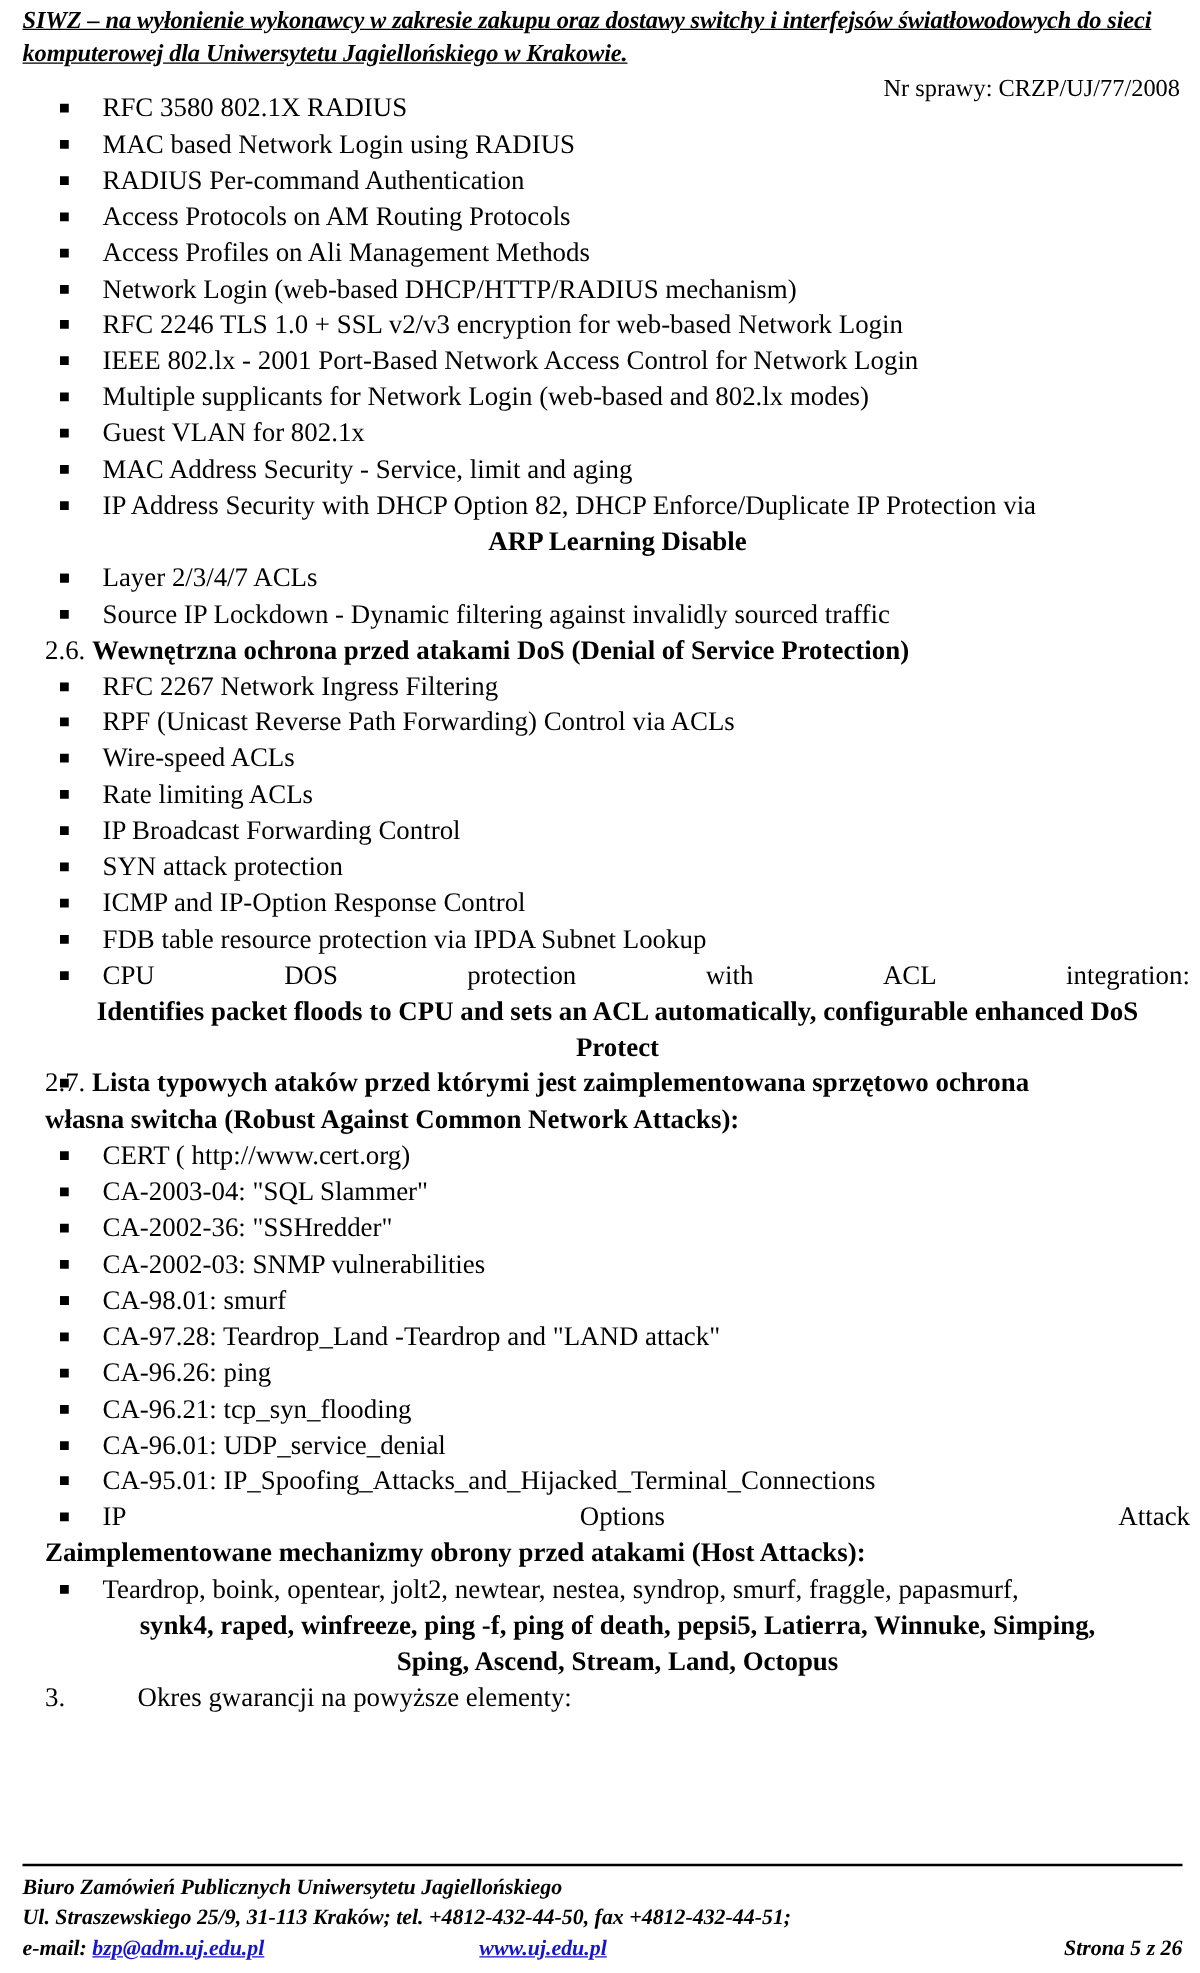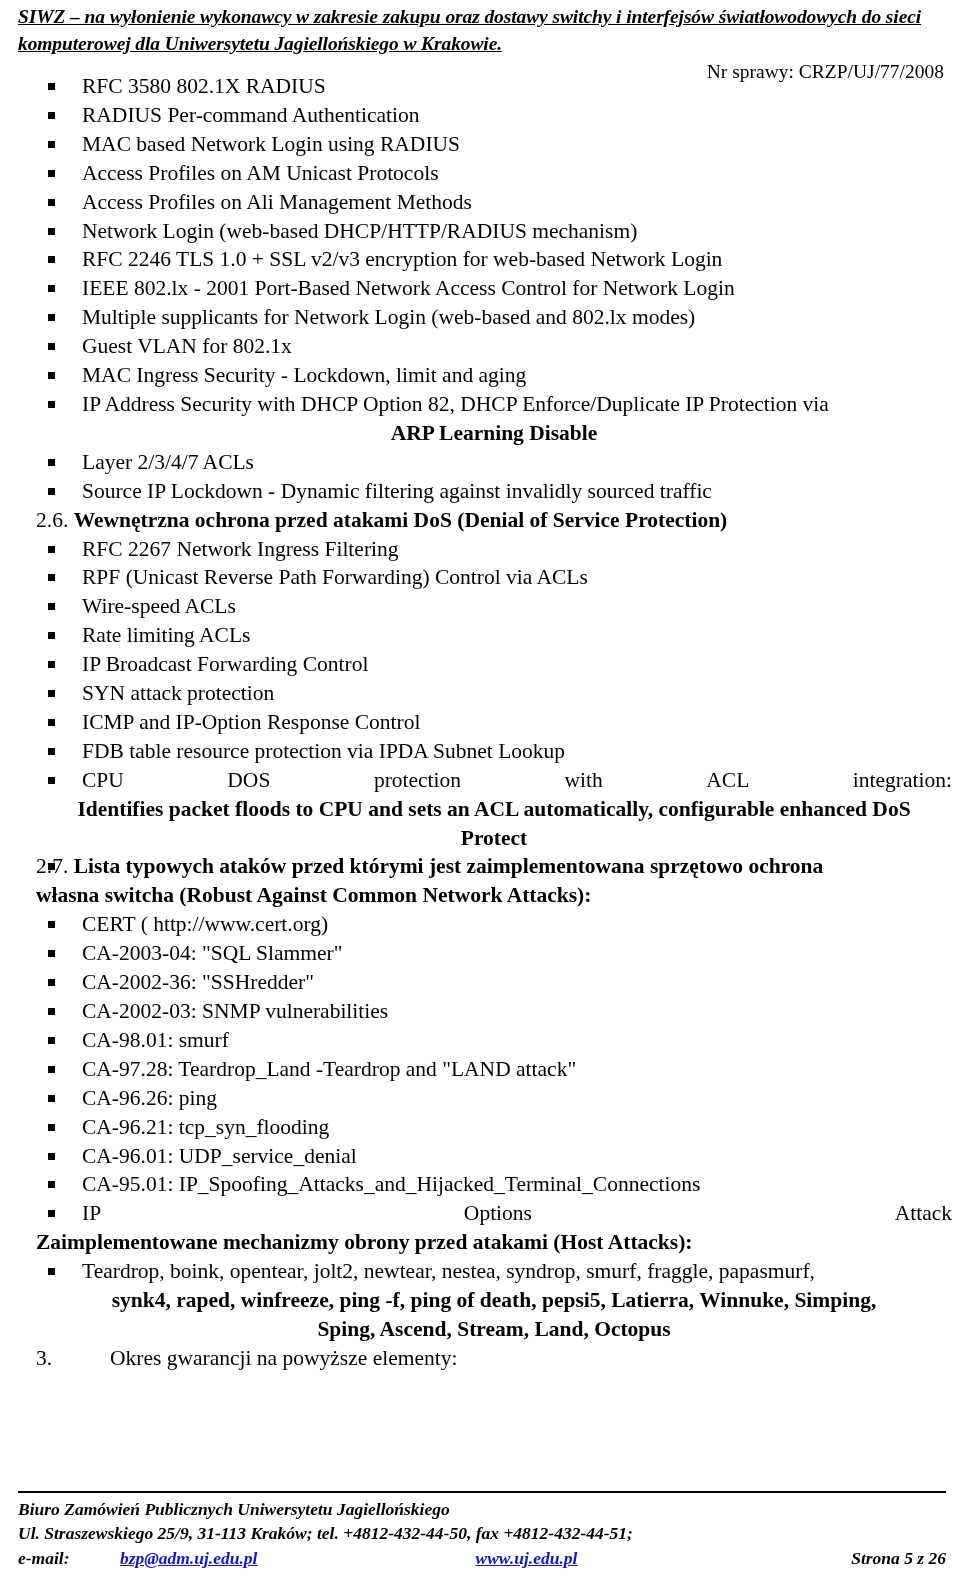--- a/index.html
+++ b/index.html
@@ -142,21 +142,20 @@
   }
   .footer-rule {
     border: 0;
     border-top: 2px solid #000;
     margin: 0 0 4px 0;
     width: 100%;
   }
   .footer-row3 {
     display: flex;
     align-items: center;
-    gap: 46px;
   }
   .f-email-label { white-space: pre; }
   .link {
     color: #1414c8;
     text-decoration: underline;
   }
   .f-www {
     margin-left: 172px;
   }
   .f-page {
@@ -170,30 +169,30 @@
 <div class="page">
 
   <div class="doc-header">
     <div class="header-title">SIWZ – na wyłonienie wykonawcy w zakresie zakupu oraz dostawy switchy i interfejsów światłowodowych do sieci komputerowej dla Uniwersytetu Jagiellońskiego w Krakowie.</div>
     <div class="header-case">Nr sprawy: CRZP/UJ/77/2008</div>
   </div>
 
   <div class="doc-body">
 
     <div class="bullet"><span class="bullet-marker"></span><span class="txt">RFC 3580 802.1X RADIUS</span></div>
+    <div class="bullet"><span class="bullet-marker"></span><span class="txt">MAC based Network Login using RADIUS</span></div>
     <div class="bullet"><span class="bullet-marker"></span><span class="txt">RADIUS Per-command Authentication</span></div>
-    <div class="bullet"><span class="bullet-marker"></span><span class="txt">MAC based Network Login using RADIUS</span></div>
-    <div class="bullet"><span class="bullet-marker"></span><span class="txt">Access Profiles on AM Unicast Protocols</span></div>
+    <div class="bullet"><span class="bullet-marker"></span><span class="txt">Access Protocols on AM Routing Protocols</span></div>
     <div class="bullet"><span class="bullet-marker"></span><span class="txt">Access Profiles on Ali Management Methods</span></div>
     <div class="bullet"><span class="bullet-marker"></span><span class="txt">Network Login (web-based DHCP/HTTP/RADIUS mechanism)</span></div>
     <div class="bullet"><span class="bullet-marker"></span><span class="txt">RFC 2246 TLS 1.0 + SSL v2/v3 encryption for web-based Network Login</span></div>
     <div class="bullet"><span class="bullet-marker"></span><span class="txt">IEEE 802.lx - 2001 Port-Based Network Access Control for Network Login</span></div>
     <div class="bullet"><span class="bullet-marker"></span><span class="txt">Multiple supplicants for Network Login (web-based and 802.lx modes)</span></div>
     <div class="bullet"><span class="bullet-marker"></span><span class="txt">Guest VLAN for 802.1x</span></div>
-    <div class="bullet"><span class="bullet-marker"></span><span class="txt">MAC Ingress Security - Lockdown, limit and aging</span></div>
+    <div class="bullet"><span class="bullet-marker"></span><span class="txt">MAC Address Security - Service, limit and aging</span></div>
 
     <div class="bullet"><span class="bullet-marker"></span><span class="txt">IP Address Security with DHCP Option 82, DHCP Enforce/Duplicate IP Protection via</span></div>
     <div class="blk cont">ARP Learning Disable</div>
 
     <div class="bullet"><span class="bullet-marker"></span></div>
     <div class="bullet"><span class="bullet-marker"></span><span class="txt">Layer 2/3/4/7 ACLs</span></div>
     <div class="bullet"><span class="bullet-marker"></span><span class="txt">Source IP Lockdown - Dynamic filtering against invalidly sourced traffic</span></div>
 
     <div class="num-head"><span class="num">2.6.</span> <span class="ttl">Wewnętrzna ochrona przed atakami DoS (Denial of Service Protection)</span></div>
 

